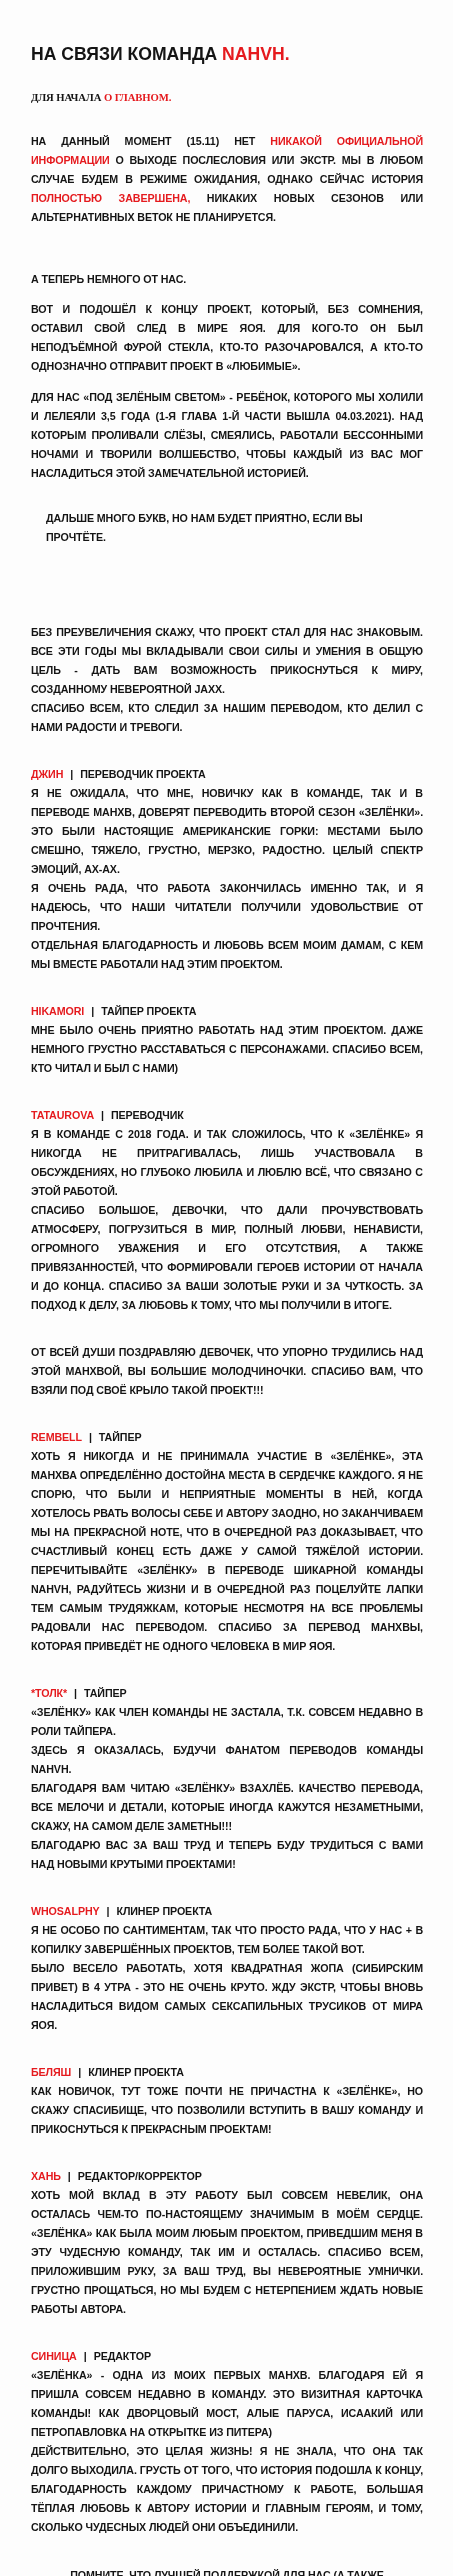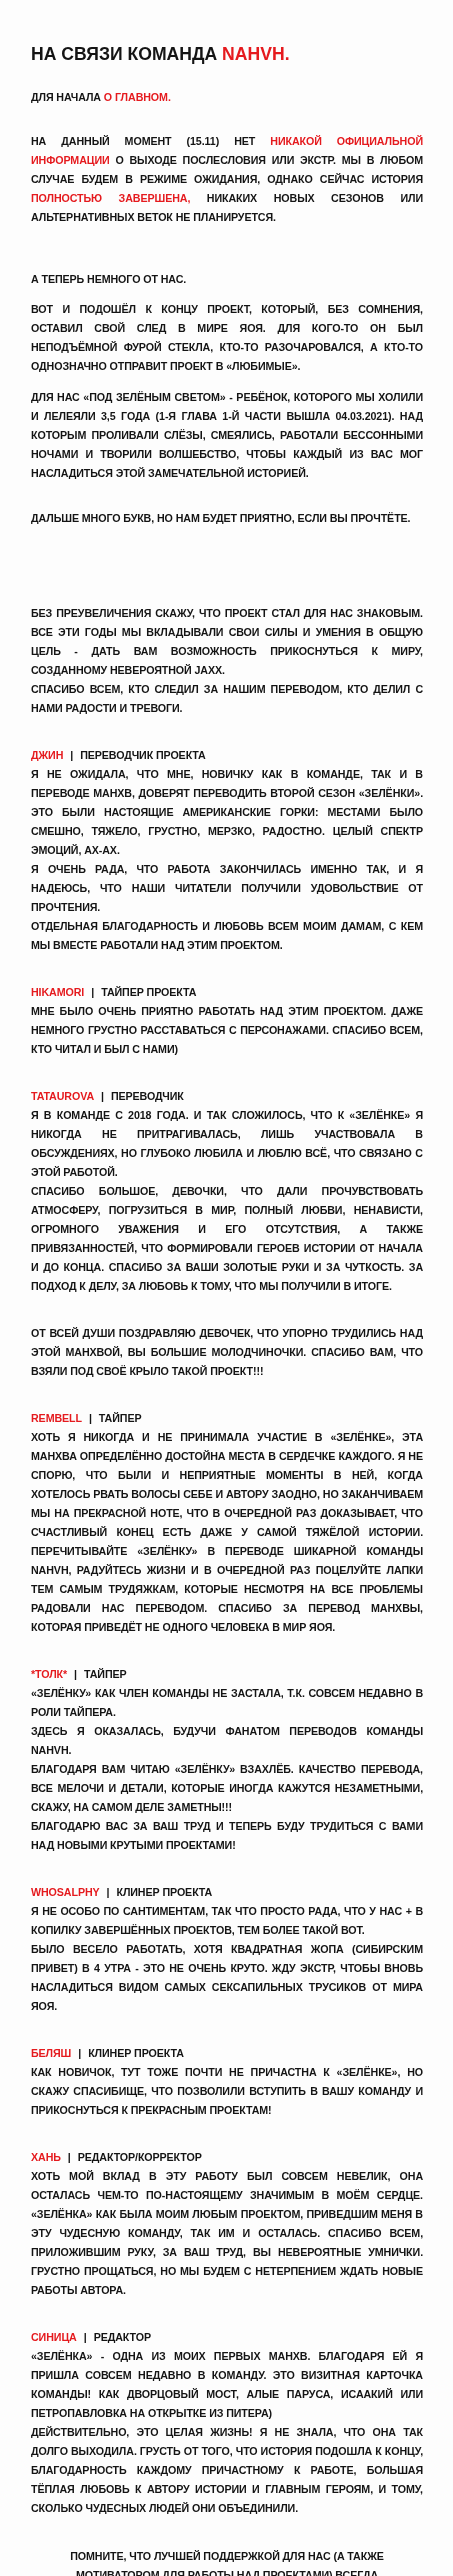--- a/index.html
+++ b/index.html
@@ -23,24 +23,24 @@
   .txt{
     font-size:10.7px;line-height:19px;
     letter-spacing:-0.1px;
     margin:0;
   }
   .para{text-align:justify;}
   h1.txt{
     font-size:17.6px;line-height:21.4px;
     margin:0 0 22.7px 0;letter-spacing:0;
   }
-  .lead{margin:0 0 25px 0;}
+  .lead{margin:0 0 25px 0;font-family:Liberation Serif, serif;}
   .gap-md{margin-top:43px;}
   .gap-sm{margin-top:11.3px;}
-  .gap-line{margin-top:26.4px;}
+  .gap-line{margin-top:26.4px;margin-left:15px;}
   .big-gap{height:76px;}
   .member + .member{margin-top:28px;}
   .member-sep{display:inline-block;margin:0 7px;transform:scaleY(1.1);}
   .red{color:var(--accent);}
   .center-note{
     text-align:center;
     max-width:321px;
     margin:29px auto 0 auto;
   }
 </style>

